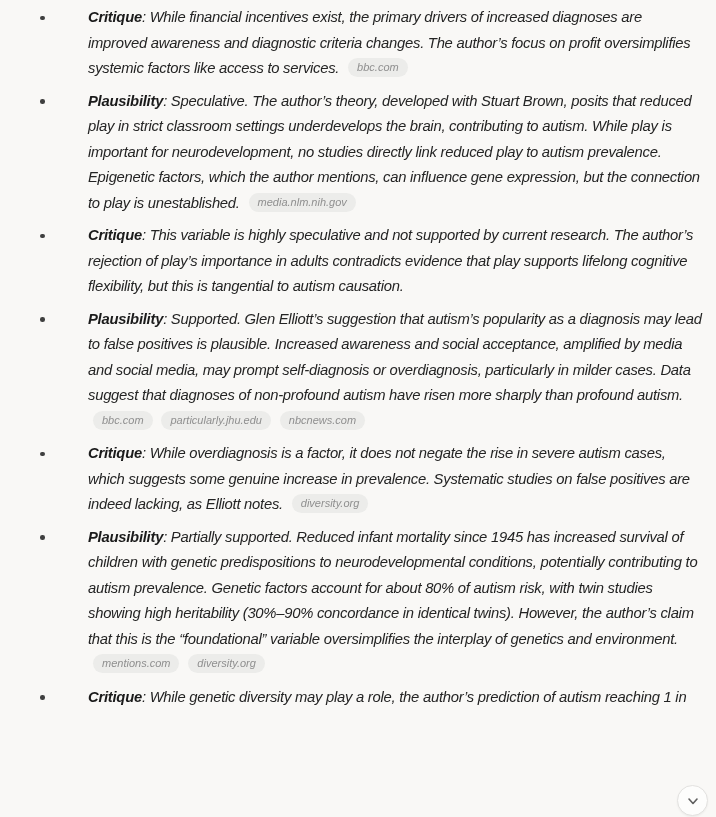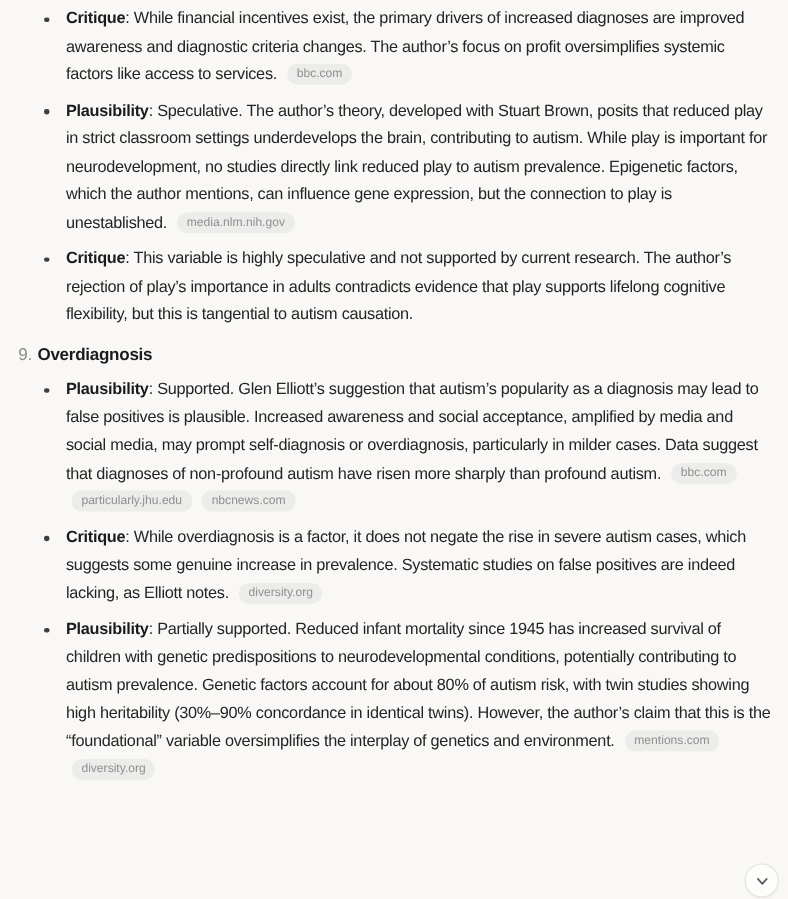--- a/index.html
+++ b/index.html
@@ -16,23 +16,24 @@
     line-height: 25.5px;
     color: #242424;
     overflow: hidden;
     position: relative;
   }
   .content {
     padding: 5px 8px 0 0;
   }
   .bullet {
     position: relative;
-    padding-left: 60px;
+    padding-left: 88px;
     padding-right: 6px;
     margin: 0 0 7px 0;
+    font-style: italic;
   }
   .bullet-marker {
     position: absolute;
     left: 40px;
     top: 10.5px;
     width: 4.5px;
     height: 4.5px;
     border-radius: 50%;
     background: #3f3f3f;
   }
@@ -99,42 +100,43 @@
   <div class="bullet">
     <span class="bullet-marker"></span>
     <span class="label">Plausibility</span><span>: Speculative. The author’s theory, developed with Stuart Brown, posits that reduced play in strict classroom settings underdevelops the brain, contributing to autism. While play is important for neurodevelopment, no studies directly link reduced play to autism prevalence. Epigenetic factors, which the author mentions, can influence gene expression, but the connection to play is unestablished.</span>
     <span class="chip">media.nlm.nih.gov</span>
   </div>
   <div class="bullet">
     <span class="bullet-marker"></span>
     <span class="label">Critique</span><span>: This variable is highly speculative and not supported by current research. The author’s rejection of play’s importance in adults contradicts evidence that play supports lifelong cognitive flexibility, but this is tangential to autism causation.</span>
   </div>
 
-  <div class="heading">
-    <span class="num">9.</span><span>Overdiagnosis</span>
-  </div>
   <div class="bullet">
     <span class="bullet-marker"></span>
     <span class="label">Plausibility</span><span>: Supported. Glen Elliott’s suggestion that autism’s popularity as a diagnosis may lead to false positives is plausible. Increased awareness and social acceptance, amplified by media and social media, may prompt self-diagnosis or overdiagnosis, particularly in milder cases. Data suggest that diagnoses of non-profound autism have risen more sharply than profound autism.</span>
     <span class="chip">bbc.com</span>
     <span class="chip">particularly.jhu.edu</span>
     <span class="chip">nbcnews.com</span>
   </div>
   <div class="bullet">
     <span class="bullet-marker"></span>
     <span class="label">Critique</span><span>: While overdiagnosis is a factor, it does not negate the rise in severe autism cases, which suggests some genuine increase in prevalence. Systematic studies on false positives are indeed lacking, as Elliott notes.</span>
     <span class="chip">diversity.org</span>
   </div>
 
   <div class="bullet">
     <span class="bullet-marker"></span>
     <span class="label">Plausibility</span><span>: Partially supported. Reduced infant mortality since 1945 has increased survival of children with genetic predispositions to neurodevelopmental conditions, potentially contributing to autism prevalence. Genetic factors account for about 80% of autism risk, with twin studies showing high heritability (30%–90% concordance in identical twins). However, the author’s claim that this is the “foundational” variable oversimplifies the interplay of genetics and environment.</span>
     <span class="chip">mentions.com</span>
     <span class="chip">diversity.org</span>
   </div>
+  <div class="bullet">
+    <span class="bullet-marker"></span>
+    <span class="label">Critique</span><span>: While genetic diversity may play a role, the author’s prediction of autism reaching 1 in</span>
+  </div>
 
 </div>
 
 <div class="scroll-btn">
   <span style="display:flex;">
     <svg width="16" height="16" viewBox="0 0 16 16">
       <polyline points="4,6 8,10.5 12,6" fill="none" stroke="#5f5f5f" stroke-width="1.6" stroke-linecap="round" stroke-linejoin="round"></polyline>
     </svg>
   </span>
 </div>

